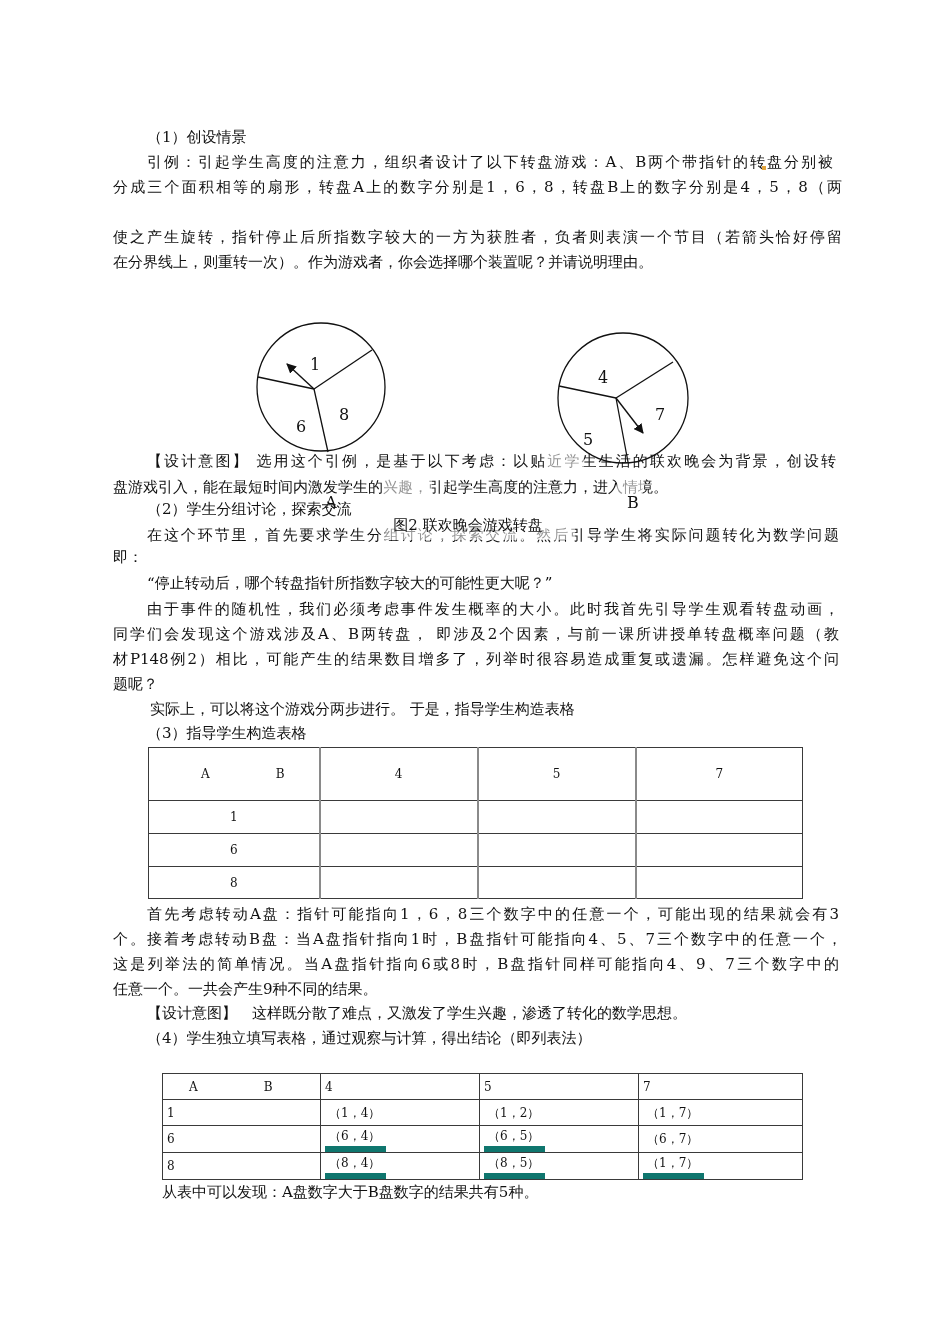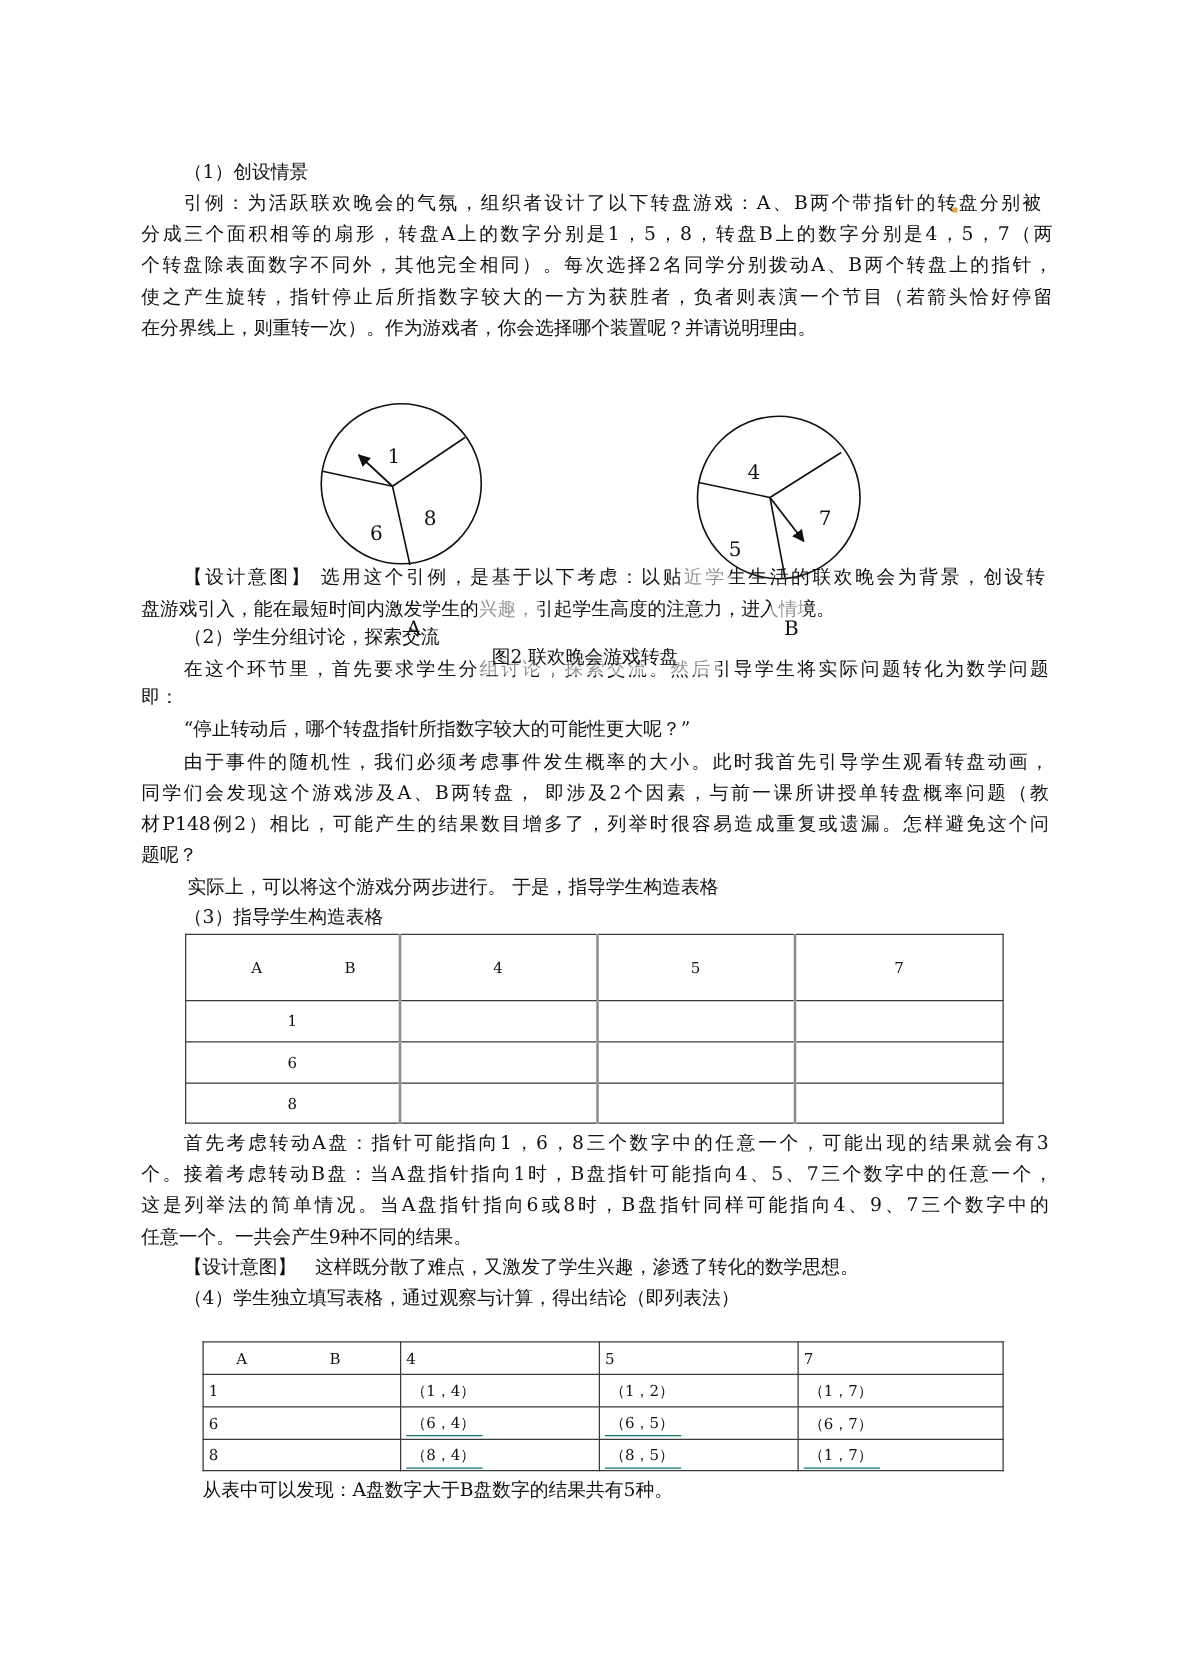--- a/index.html
+++ b/index.html
@@ -44,39 +44,38 @@
     #table1 td { text-align: center; }
     #table1 td.col-v { border-left: 2px solid #8a8a8a; }
     .hdr-pair { display: inline-block; position: relative; }
     .hdr-pair span { display: inline-block; }
     #table2 td { text-align: left; padding-left: 4px; line-height: 20px; }
     .pair {
       display: inline-block;
       padding: 0 6px 1px 4px;
       line-height: 18px;
     }
-    .pair.u { border-bottom: 1px solid #0f766e; }
+    .pair.u { border-bottom: 6px solid #0f766e; }
     #figure {
       position: absolute;
       left: 240px; top: 310px;
       width: 480px; height: 230px;
       pointer-events: none;
     }
     #figure text { font-family: "DejaVu Serif", "Liberation Serif", serif; fill: #111; }
   </style>
 </head>
 <body>
 
 <div id="page">
 
   <div class="ln" style="top:127px;left:147px">（1）创设情景</div>
-  <div class="ln j" style="top:152px;left:147px;width:686px">引例：为活跃联欢晚会的气氛，组织者设计了以下转盘游戏：A、B两个带指针的转盘分别被</div>
+  <div class="ln j" style="top:152px;left:147px;width:686px">引例：引起学生高度的注意力，组织者设计了以下转盘游戏：A、B两个带指针的转盘分别被</div>
   <div class="dot" style="left:762px;top:166px"></div>
-  <div class="ln j" style="top:177px;left:113px;width:729px">分成三个面积相等的扇形，转盘A上的数字分别是1，5，8，转盘B上的数字分别是4，5，7（两</div>
-  <div class="ln j" style="top:202px;left:113px;width:729px">个转盘除表面数字不同外，其他完全相同）。每次选择2名同学分别拨动A、B两个转盘上的指针，</div>
+  <div class="ln j" style="top:177px;left:113px;width:729px">分成三个面积相等的扇形，转盘A上的数字分别是1，6，8，转盘B上的数字分别是4，5，8（两</div>
   <div class="ln j" style="top:227px;left:113px;width:729px">使之产生旋转，指针停止后所指数字较大的一方为获胜者，负者则表演一个节目（若箭头恰好停留</div>
   <div class="ln" style="top:252px;left:113px">在分界线上，则重转一次）。作为游戏者，你会选择哪个装置呢？并请说明理由。</div>
 
   <div class="ln j" style="top:451px;left:147px;width:689px">【设计意图】 选用这个引例，是基于以下考虑：以贴近学生生活的联欢晚会为背景，创设转</div>
   <div class="ln" style="top:477px;left:113px">盘游戏引入，能在最短时间内激发学生的兴趣，引起学生高度的注意力，进入情境。</div>
 
   <div class="ln" style="top:499px;left:147px">（2）学生分组讨论，探索交流</div>
   <div class="ln j" style="top:525px;left:147px;width:692px">在这个环节里，首先要求学生分组讨论，探索交流。然后引导学生将实际问题转化为数学问题</div>
   <div class="ln" style="top:547px;left:113px">即：</div>
   <div class="ln j" style="top:599px;left:147px;width:692px">由于事件的随机性，我们必须考虑事件发生概率的大小。此时我首先引导学生观看转盘动画，</div>

